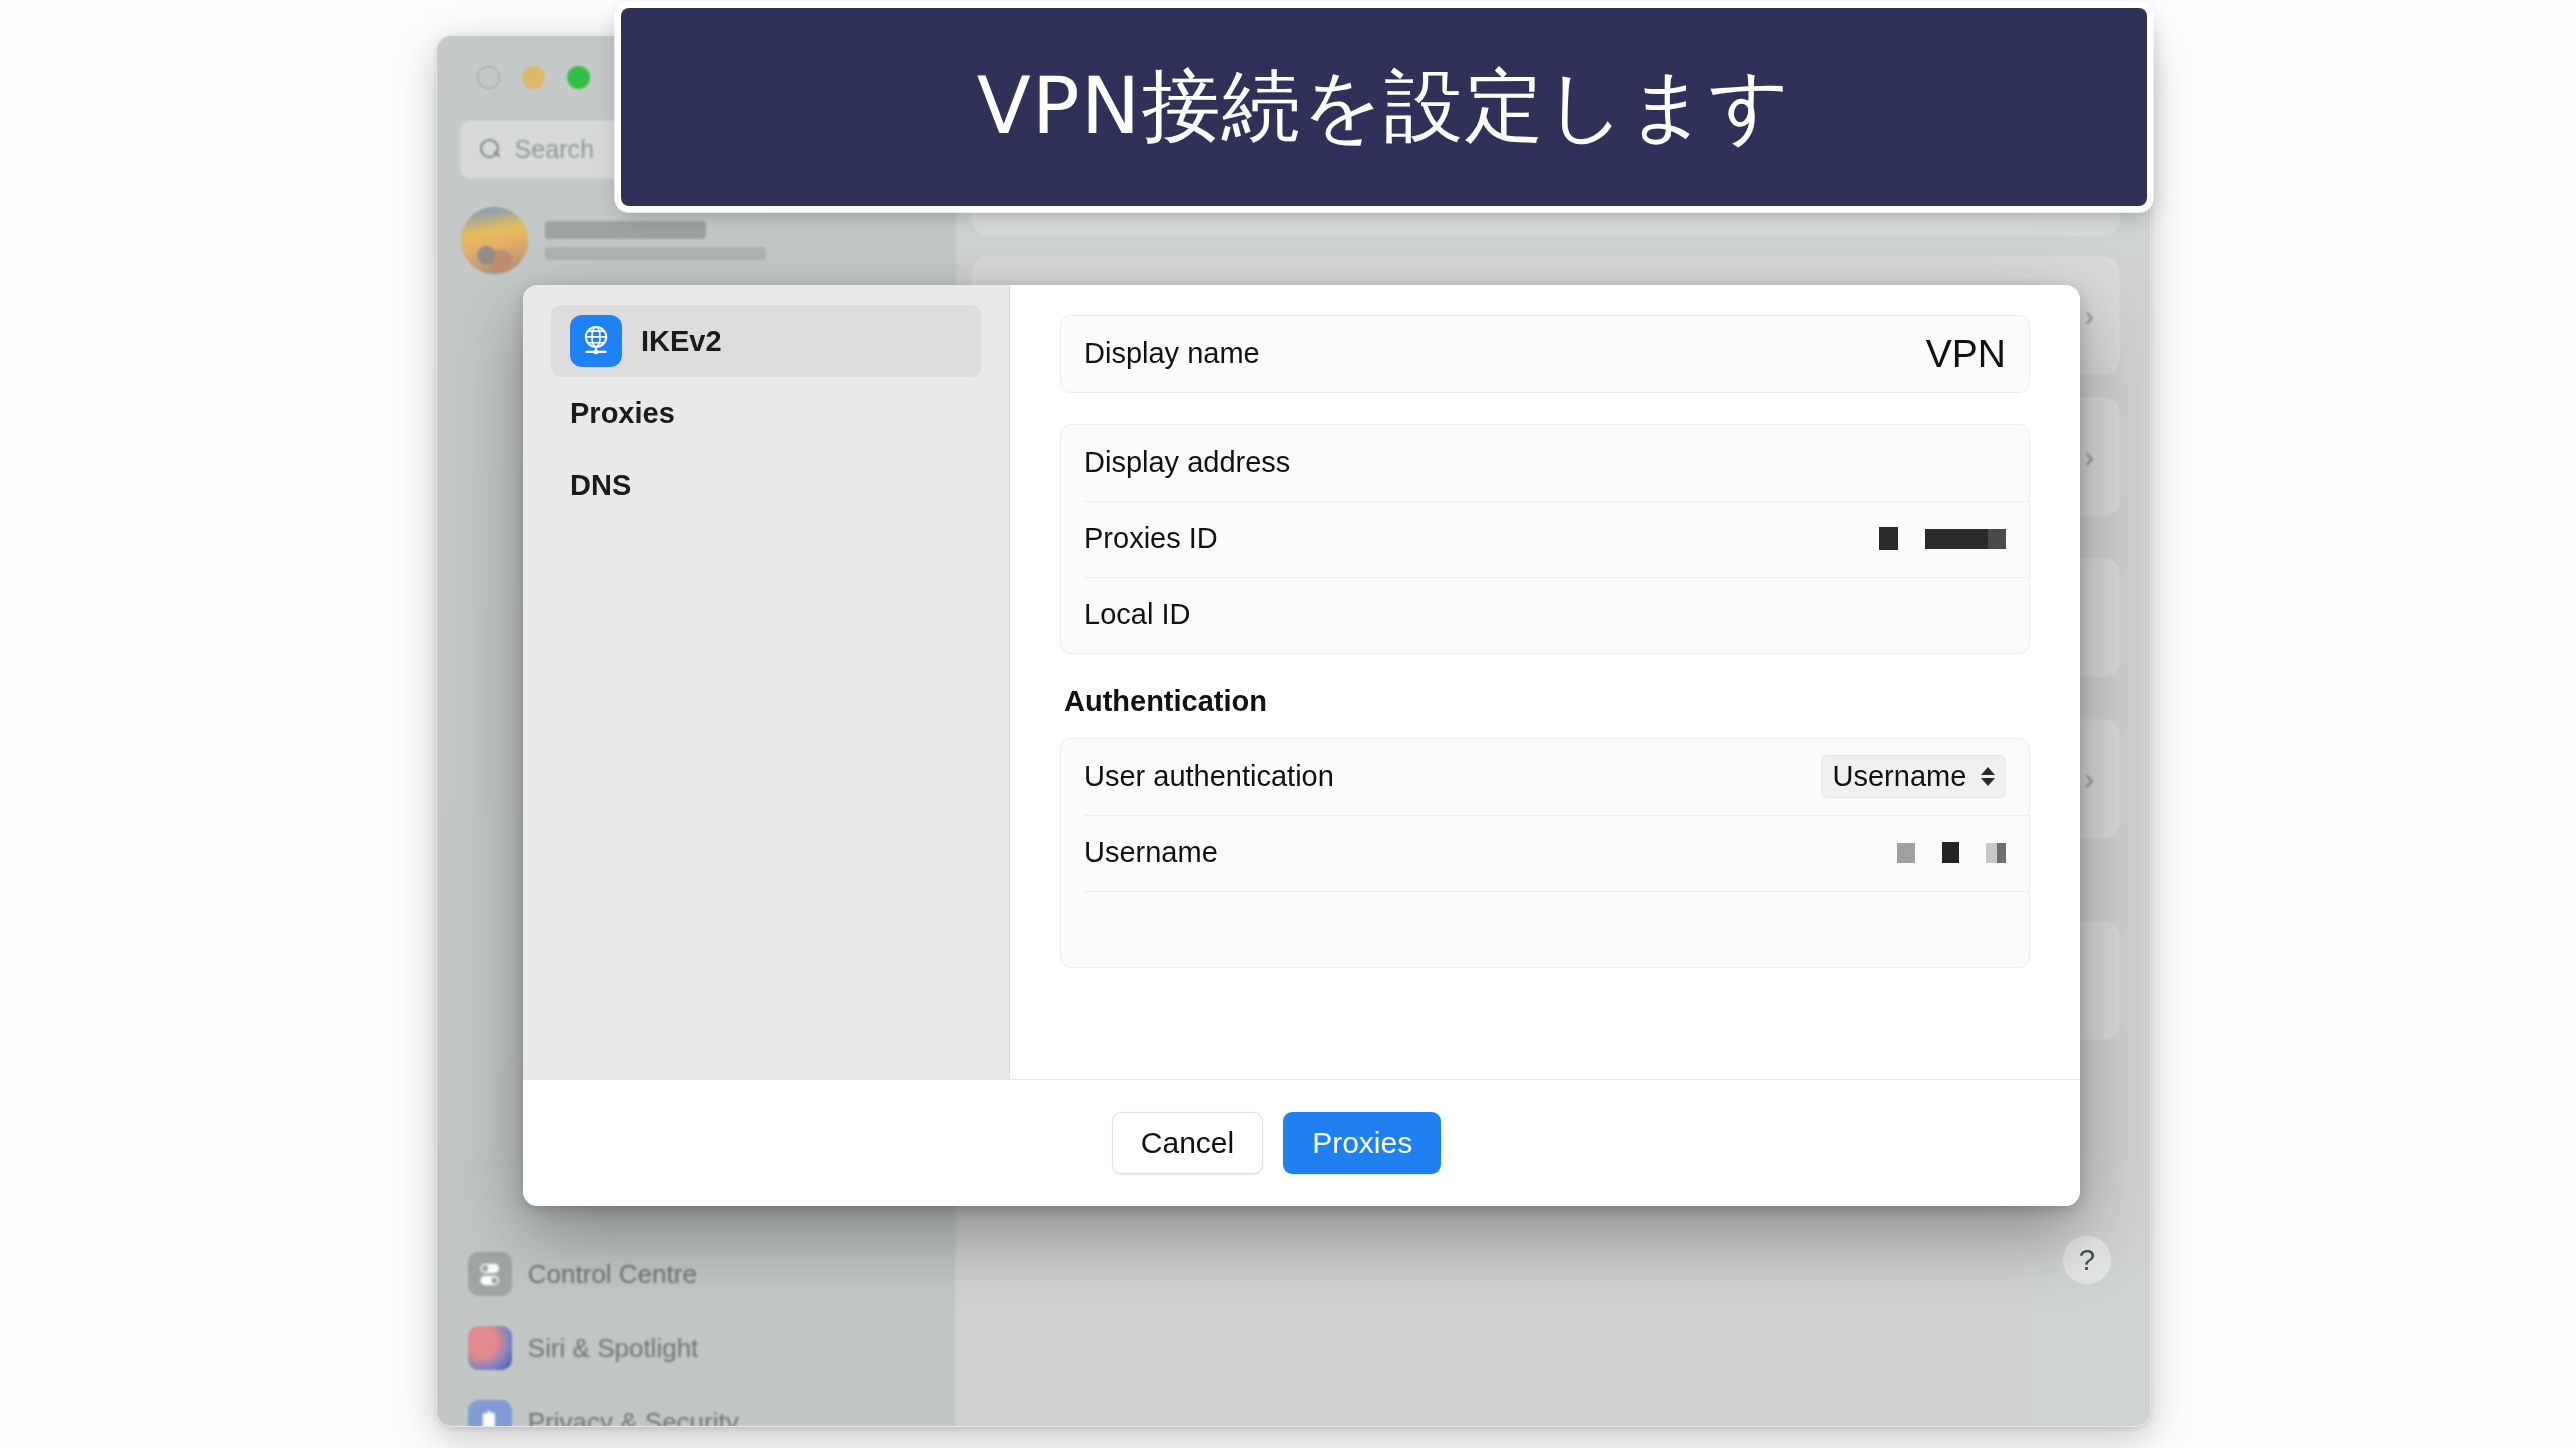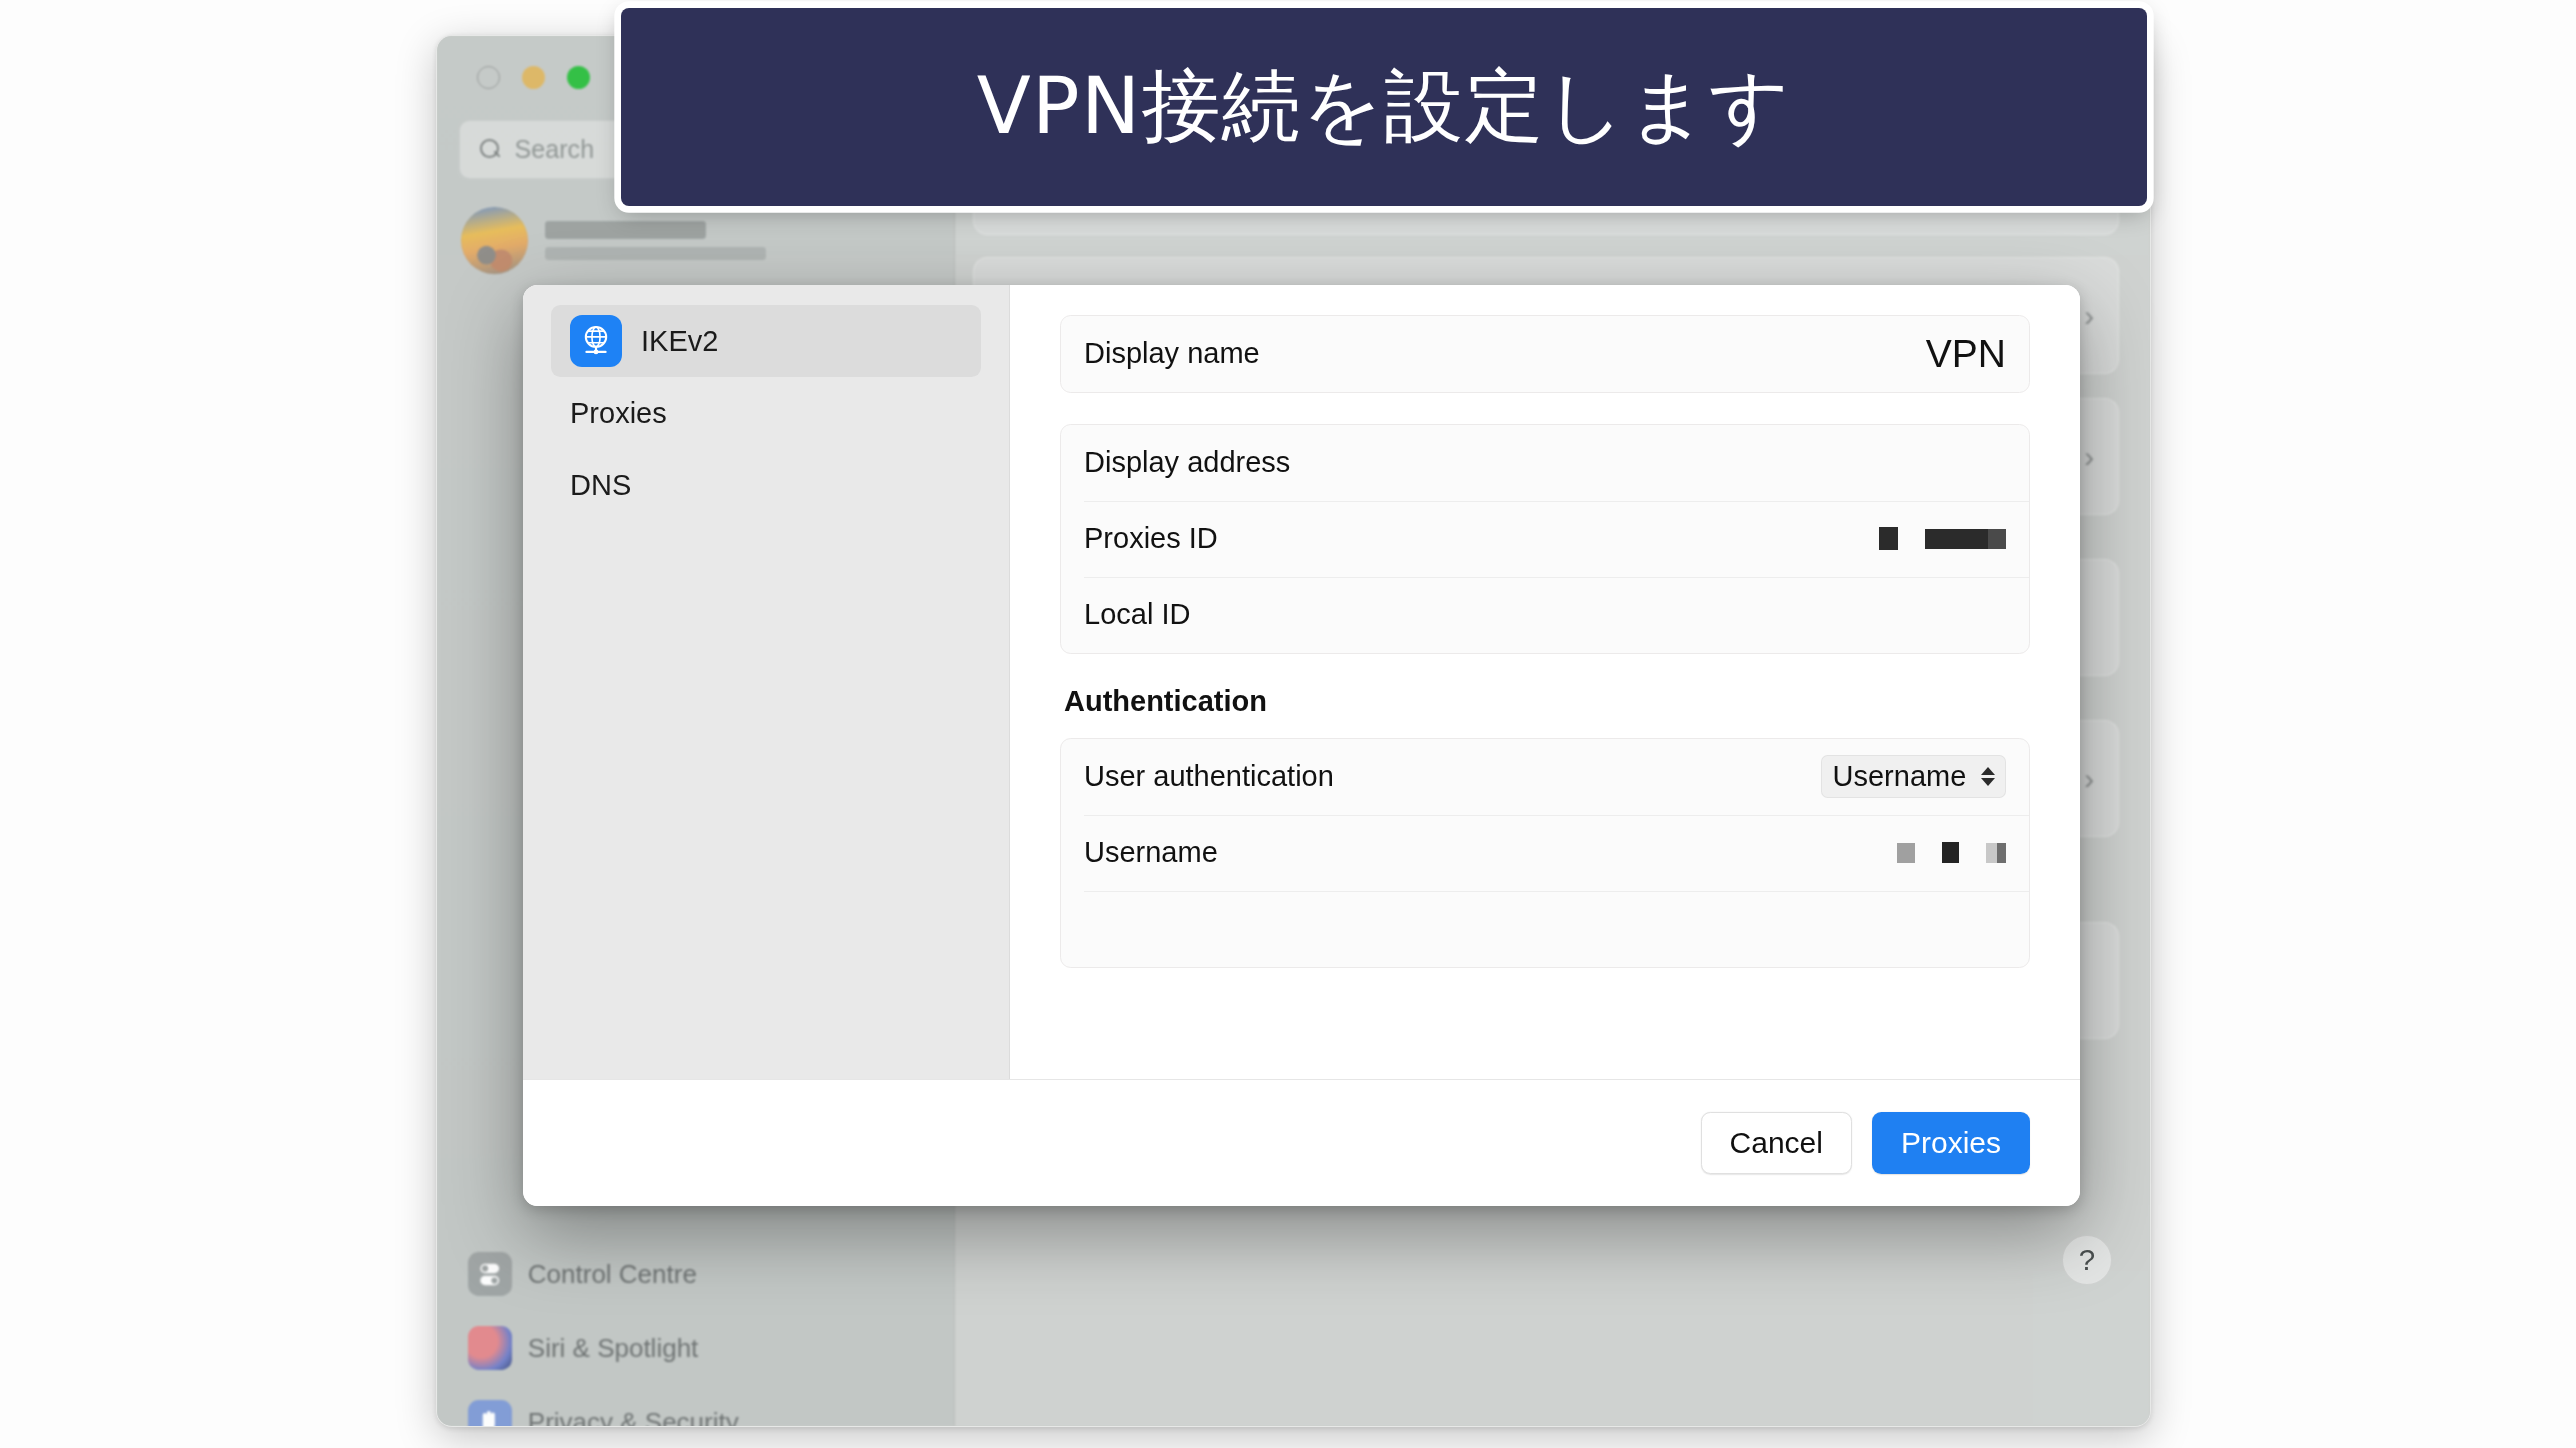--- a/index.html
+++ b/index.html
@@ -110,21 +110,21 @@
     display:flex; flex-direction:column;
   }
   .sheet-body{ flex:1 1 auto; display:flex; min-height:0; }
 
   .sheet-side{
     width:487px; background:#e9e9e9; padding:20px 28px 0 28px;
     border-right:0.7px solid #dcdcdc;
   }
   .side-item{
     display:flex; align-items:center; gap:19px; height:72px;
-    padding:0 19px; border-radius:9.4px; font-size:29px; color:#1b1b1b;
+    padding:0 19px; border-radius:9.4px; font-size:29px; color:#1b1b1b;font-weight:bold;
   }
   .side-item.sel{ background:#dcdcdc; }
   .side-item.plain{ padding-left:19px; }
   .proto-ico{
     width:52px; height:52px; border-radius:12px; background:#1e82f5;
     display:flex; align-items:center; justify-content:center; flex:0 0 auto;
   }
 
   .sheet-main{
     flex:1 1 auto; background:#fff; padding:29.5px 50px 0 50px; overflow:hidden;
@@ -154,21 +154,21 @@
   .stepper{ display:flex; flex-direction:column; align-items:center; justify-content:center; gap:2.7px; width:20px; }
   .stepper .up, .stepper .dn{ width:0;height:0;border-left:7.4px solid transparent;border-right:7.4px solid transparent; }
   .stepper .up{ border-bottom:8.7px solid #2b2b2b; }
   .stepper .dn{ border-top:8.7px solid #2b2b2b; }
 
   .redact{ display:inline-block; vertical-align:middle; }
   .rgroup{ display:flex; align-items:center; gap:27px; }
 
   .sheet-foot{
     flex:0 0 auto; height:127px; background:#fff; border-top:0.7px solid #e6e6e6;
-    display:flex; align-items:center; justify-content:flex-end; gap:20px; padding-right:50px;
+    display:flex; align-items:center; justify-content:center; gap:20px; padding-right:50px;
   }
   .btn{ font-size:30px; border-radius:9.4px; padding:13.4px 28px; border:0.7px solid transparent; }
   .btn-cancel{ background:#fff; border-color:#e0e0e0; color:#101010;
     box-shadow:0 0.7px 1.3px rgba(0,0,0,.10); }
   .btn-create{ background:#1f80f2; color:#fff; box-shadow:0 0.7px 1.3px rgba(0,0,0,.12); }
 
   
   .banner{
     position:absolute; left:621px; top:8px; width:1526px; height:198px;
     background:#2f3158; border-radius:8px;

